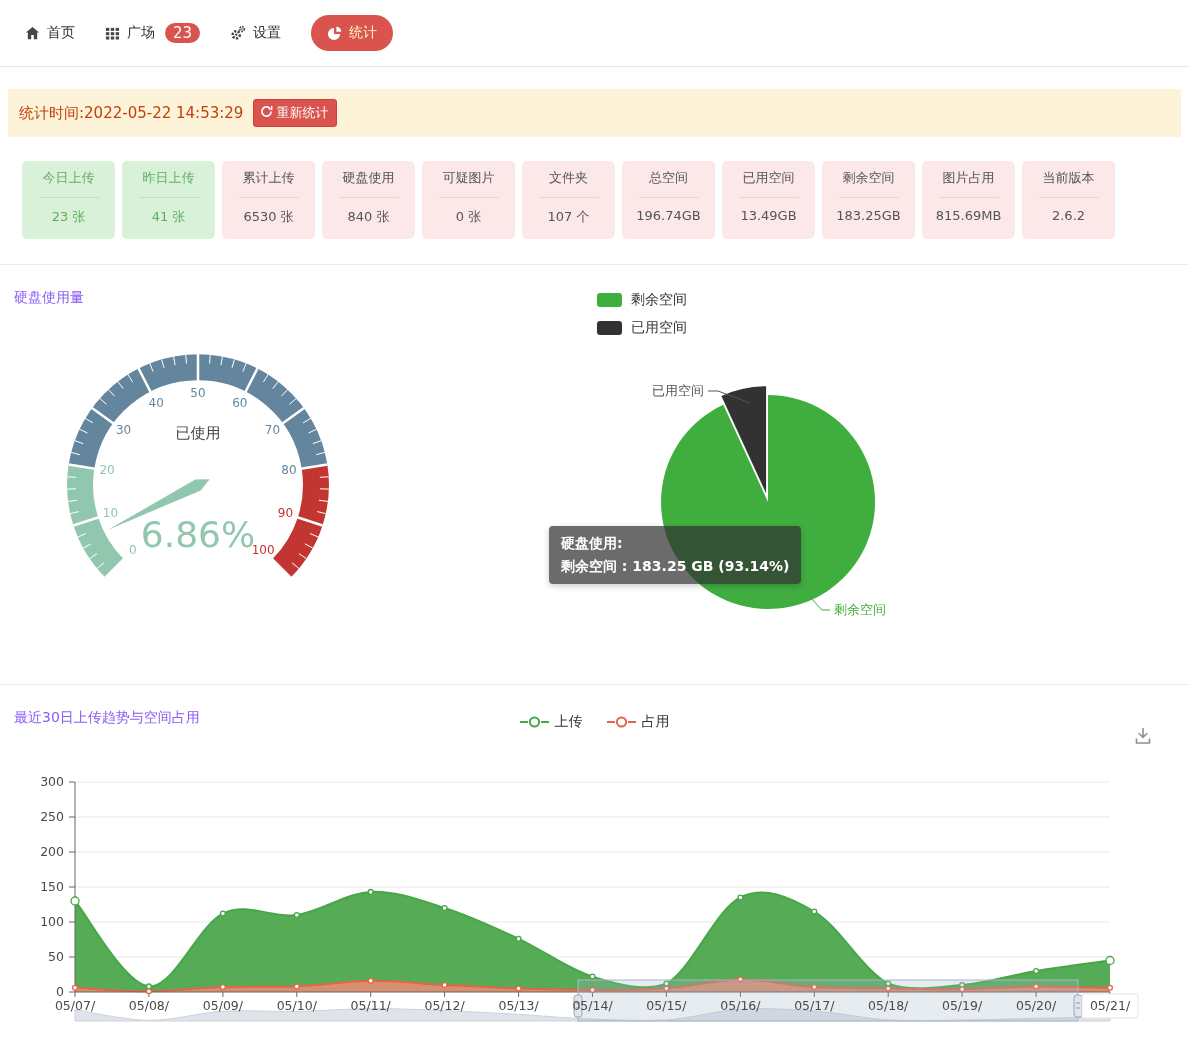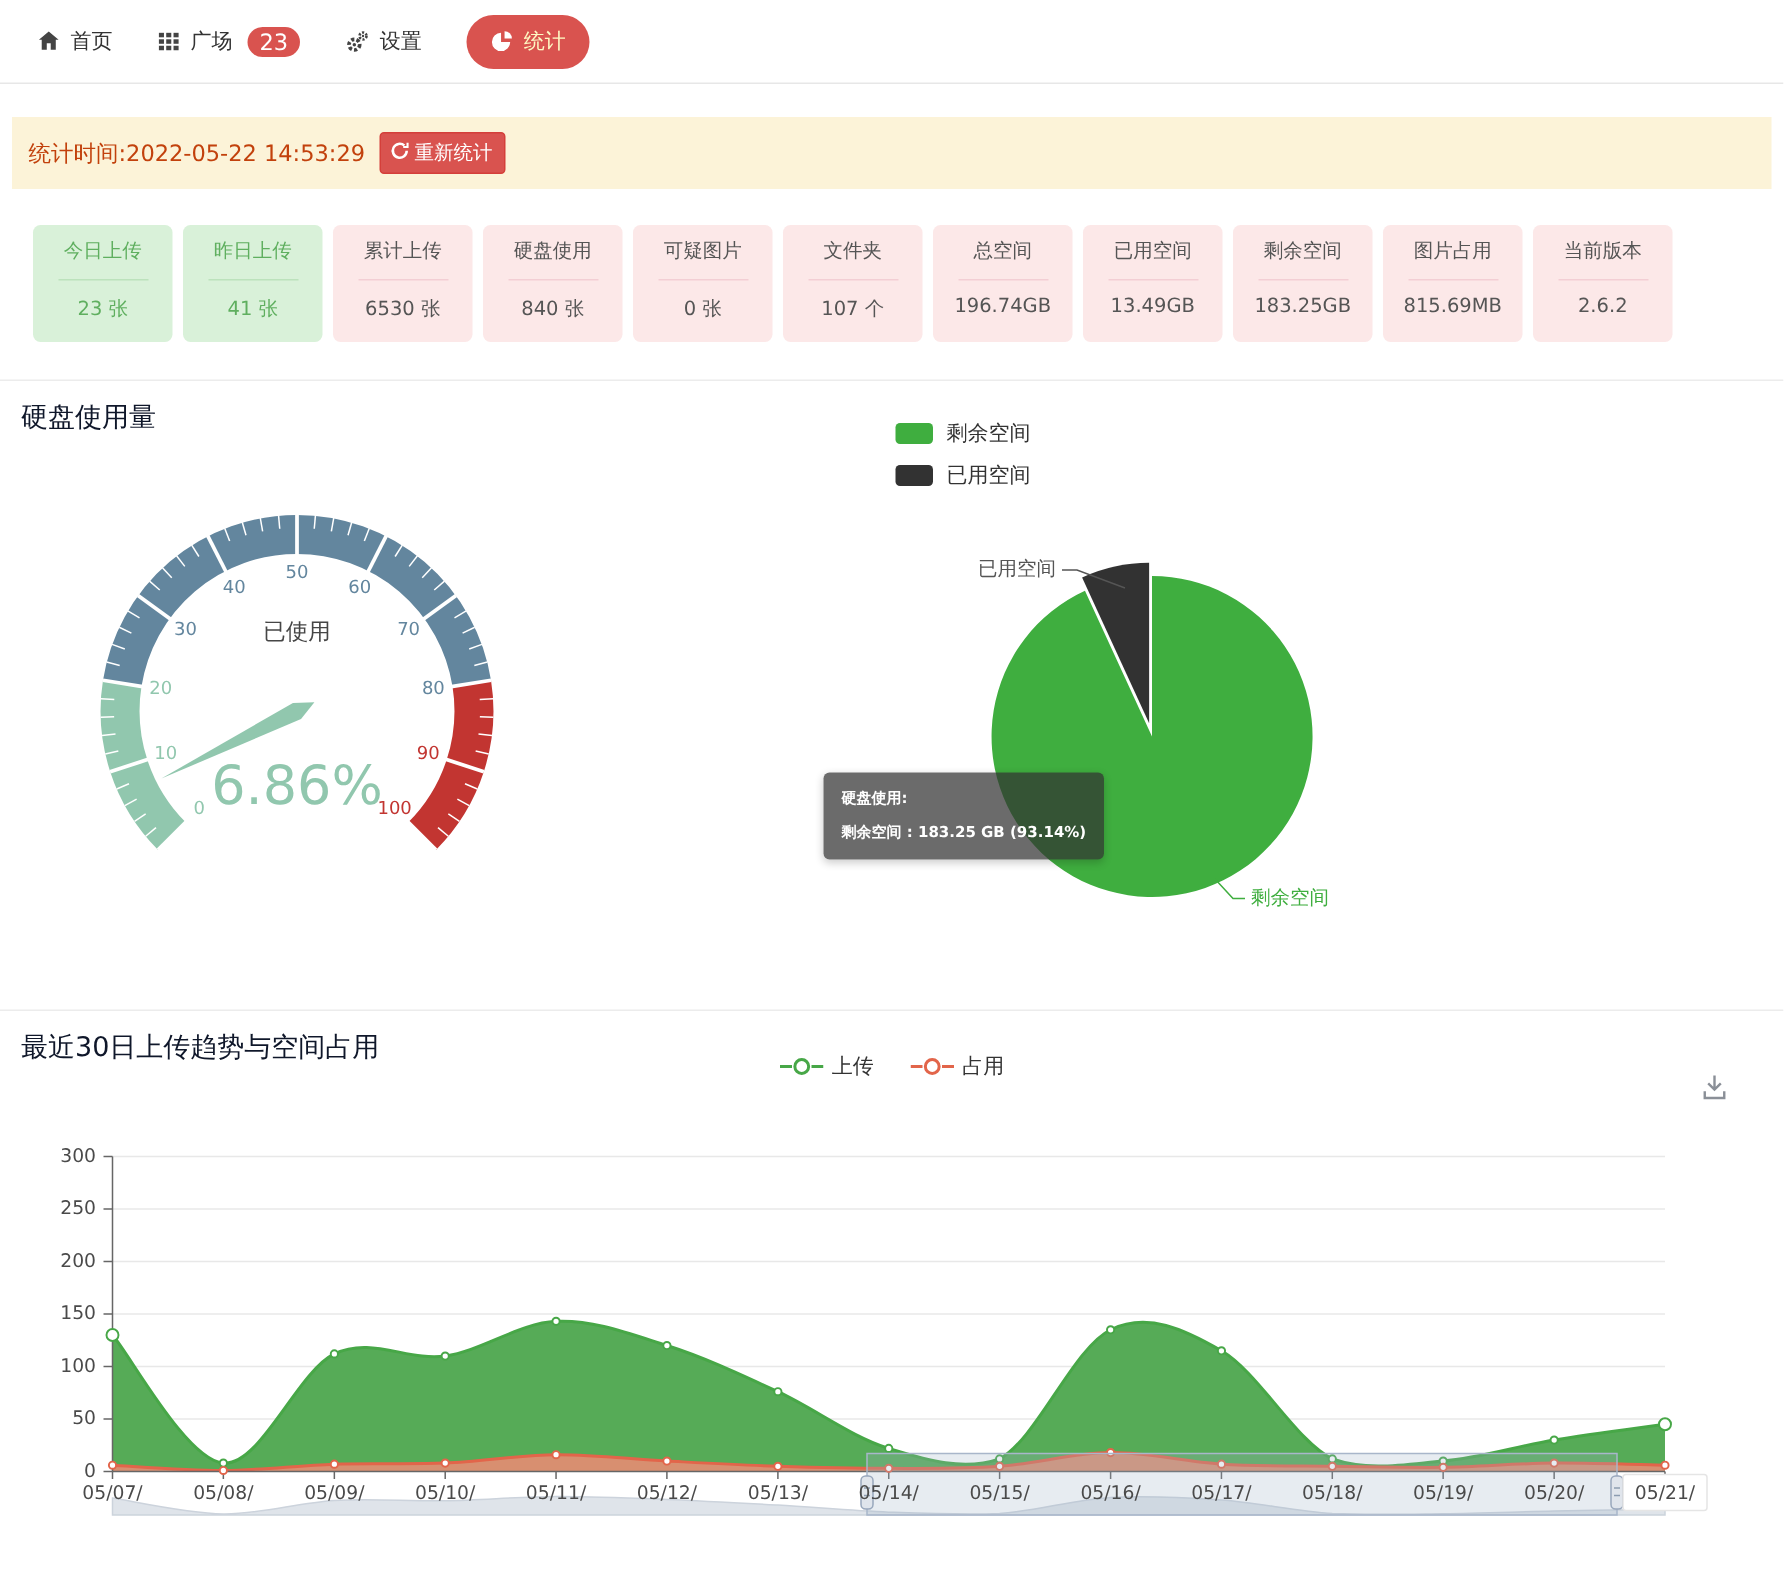--- a/index.html
+++ b/index.html
@@ -1,20 +1,20 @@
 <!DOCTYPE html>
 <html><head>
 <meta charset="utf-8">
 <style>
   *{box-sizing:border-box;margin:0;padding:0}
   html,body{width:1189px;height:1047px;background:#fff;overflow:hidden;
     font-family:"DejaVu Sans","Liberation Sans",sans-serif;color:#333}
   svg{font-family:"DejaVu Sans","Liberation Sans",sans-serif}
 
-  .navbar{height:56px;border-bottom:1px solid #e7e7e7;display:flex;align-items:center;
+  .navbar{height:67px;border-bottom:1px solid #e7e7e7;display:flex;align-items:center;
     padding:0 25px;gap:30px}
   .nav-item{display:flex;align-items:center;gap:7px;font-size:14px;color:#333;cursor:pointer;white-space:nowrap}
   .nav-item .icon{display:flex;align-items:center;color:#444}
   .nav-badge{background:#d9534f;color:#fff;font-size:15px;border-radius:10px;padding:1px 8px;margin-left:3px}
   .nav-active{background:#d9534f;color:#fef9c3;border-radius:21px;padding:9px 16px}
   .nav-active .icon{color:#fff}
 
   .banner{margin:22px 8px 0;height:48px;background:#fcf3d8;display:flex;align-items:center;
     padding:0 11px;gap:10px}
   .banner-time{color:#c2410c;font-size:15px}
@@ -25,27 +25,27 @@
   .cards{margin:24px 0 0 22px;display:flex;gap:7px}
   .card{width:93px;height:78px;border-radius:5px;text-align:center;font-size:13px;flex:0 0 auto}
   .card.green{background:#d9f1d9;color:#5faf5f}
   .card.green .card-line{background:#bce2bc}
   .card.pink{background:#fce8e8;color:#555}
   .card.pink .card-line{background:#f3ced4}
   .card-label{margin-top:8px}
   .card-line{height:1px;width:60px;margin:10px auto}
 
   .mid{position:relative;height:420px;margin-top:25px;border-top:1px solid #ececec}
-  .sec-title{position:absolute;left:14px;top:12px;font-size:18px;color:#0f172a;z-index:3}
+  .sec-title{position:absolute;left:14px;top:24px;font-size:14px;color:#8b5cf6;z-index:3}
   #mid-svg{position:absolute;left:0;top:0;width:1189px;height:420px}
   .pie-legend{position:absolute;left:597px;top:26px;display:flex;flex-direction:column;gap:10px;z-index:3}
   .pl-item{display:flex;align-items:center;gap:9px;font-size:14px;color:#333;cursor:pointer}
   .pl-swatch{width:25px;height:14px;border-radius:3px}
   .tooltip{position:absolute;left:549px;top:261px;background:rgba(50,50,50,.72);color:#fff;
-    border-radius:4px;padding:6px 12px;font-size:10px;font-weight:700;line-height:23px;z-index:4;
+    border-radius:4px;padding:6px 12px;font-size:14px;font-weight:700;line-height:23px;z-index:4;
     box-shadow:0 2px 6px rgba(0,0,0,.2);white-space:nowrap}
 
   .bottom{position:relative;height:372px;border-top:1px solid #ececec}
   .trend-legend{position:absolute;left:0;right:0;top:28px;display:flex;justify-content:center;gap:24px;z-index:3}
   .tl-item{display:flex;align-items:center;gap:6px;font-size:14px;color:#333;cursor:pointer}
   .dl-btn{position:absolute;right:35px;top:40px;color:#8a8f97;cursor:pointer;z-index:3}
   #trend-svg{position:absolute;left:0;top:80px;width:1189px;height:292px}
 </style>
 </head>
 <body>

